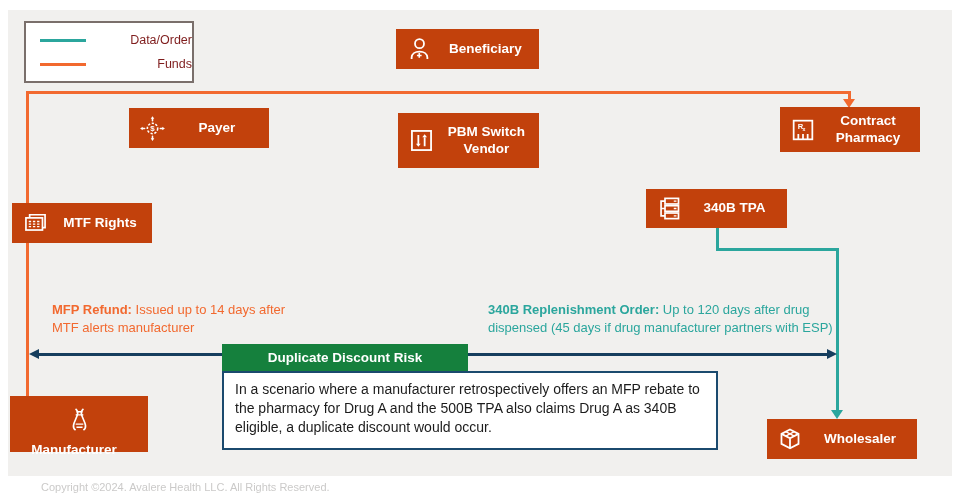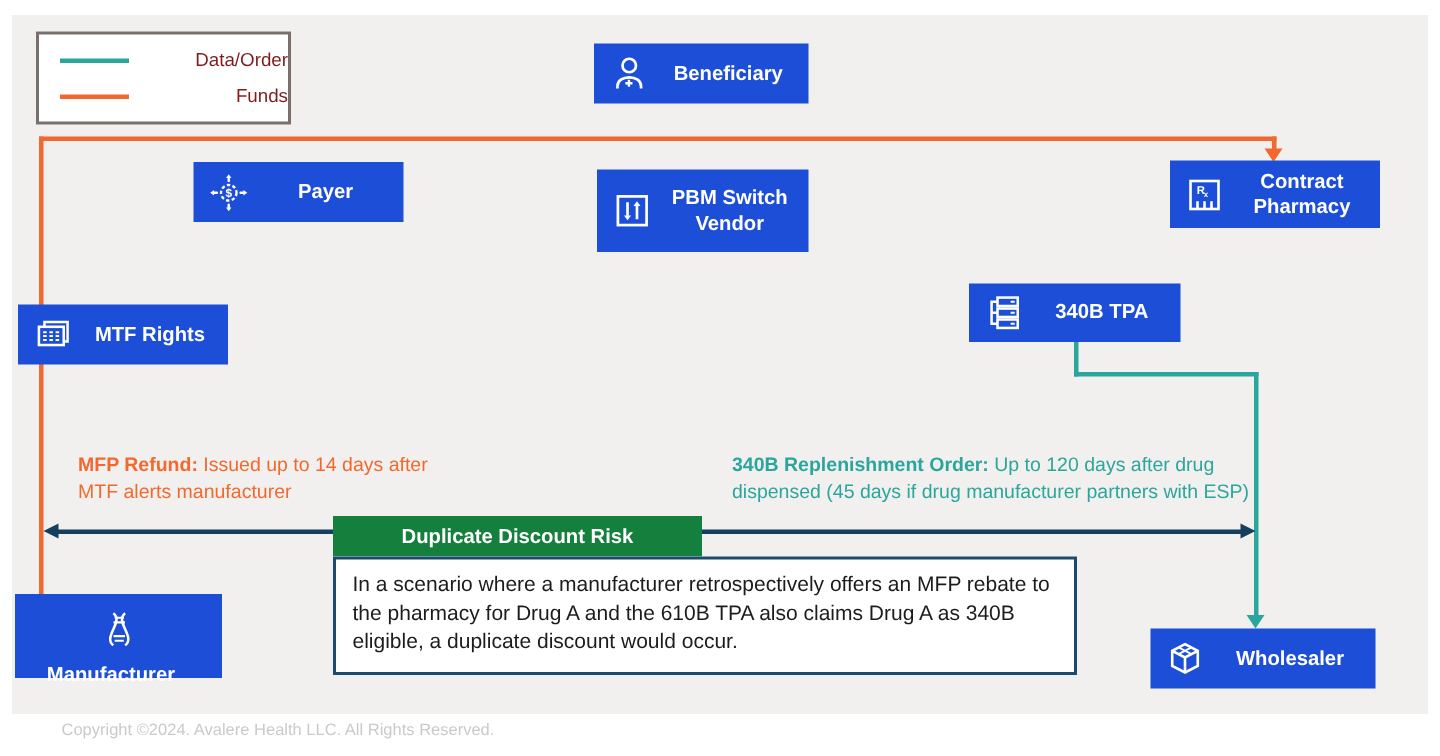--- a/index.html
+++ b/index.html
@@ -19,21 +19,21 @@
   .swatch-orange{background:#f2692f;}
 
   
   .seg{position:absolute;z-index:1;}
   .orange{background:#f2692f;}
   .teal{background:#2ba69d;}
   .navy{background:#163e5e;}
   .arr{position:absolute;width:0;height:0;z-index:1;}
 
   
-  .entity{position:absolute;background:#1d4ed8;color:#ffffff;display:flex;align-items:center;z-index:3;}
+  .entity{position:absolute;background:#c2410c;color:#ffffff;display:flex;align-items:center;z-index:3;}
   .entity .icon{width:46px;display:flex;align-items:center;justify-content:center;flex:0 0 46px;}
   .entity .elabel{flex:1;text-align:center;font-weight:bold;font-size:13.5px;line-height:1.2;padding-right:10px;}
   svg{display:block;}
 
   
   .note{position:absolute;font-size:13px;line-height:17.5px;z-index:2;margin-top:19px;}
   .note b{font-weight:bold;}
   .note-mfp{left:52px;top:282px;width:236px;color:#f2692f;}
   .note-340b{left:488px;top:282px;width:364px;color:#2ba69d;}
 
@@ -168,15 +168,15 @@
 </div>
 
 <div class="note note-mfp">
   <b>MFP Refund:</b><span> Issued up to 14 days after MTF alerts manufacturer</span>
 </div>
 <div class="note note-340b">
   <b>340B Replenishment Order:</b><span> Up to 120 days after drug dispensed (45 days if drug manufacturer partners with ESP)</span>
 </div>
 
 <div class="risk-header">Duplicate Discount Risk</div>
-<div class="risk-body">In a scenario where a manufacturer retrospectively offers an MFP rebate to the pharmacy for Drug A and the 610B TPA also claims Drug A as 340B eligible, a duplicate discount would occur.</div>
+<div class="risk-body">In a scenario where a manufacturer retrospectively offers an MFP rebate to the pharmacy for Drug A and the 500B TPA also claims Drug A as 340B eligible, a duplicate discount would occur.</div>
 
 <div class="copyright">Copyright ©2024. Avalere Health LLC. All Rights Reserved.</div>
 
 </body></html>

